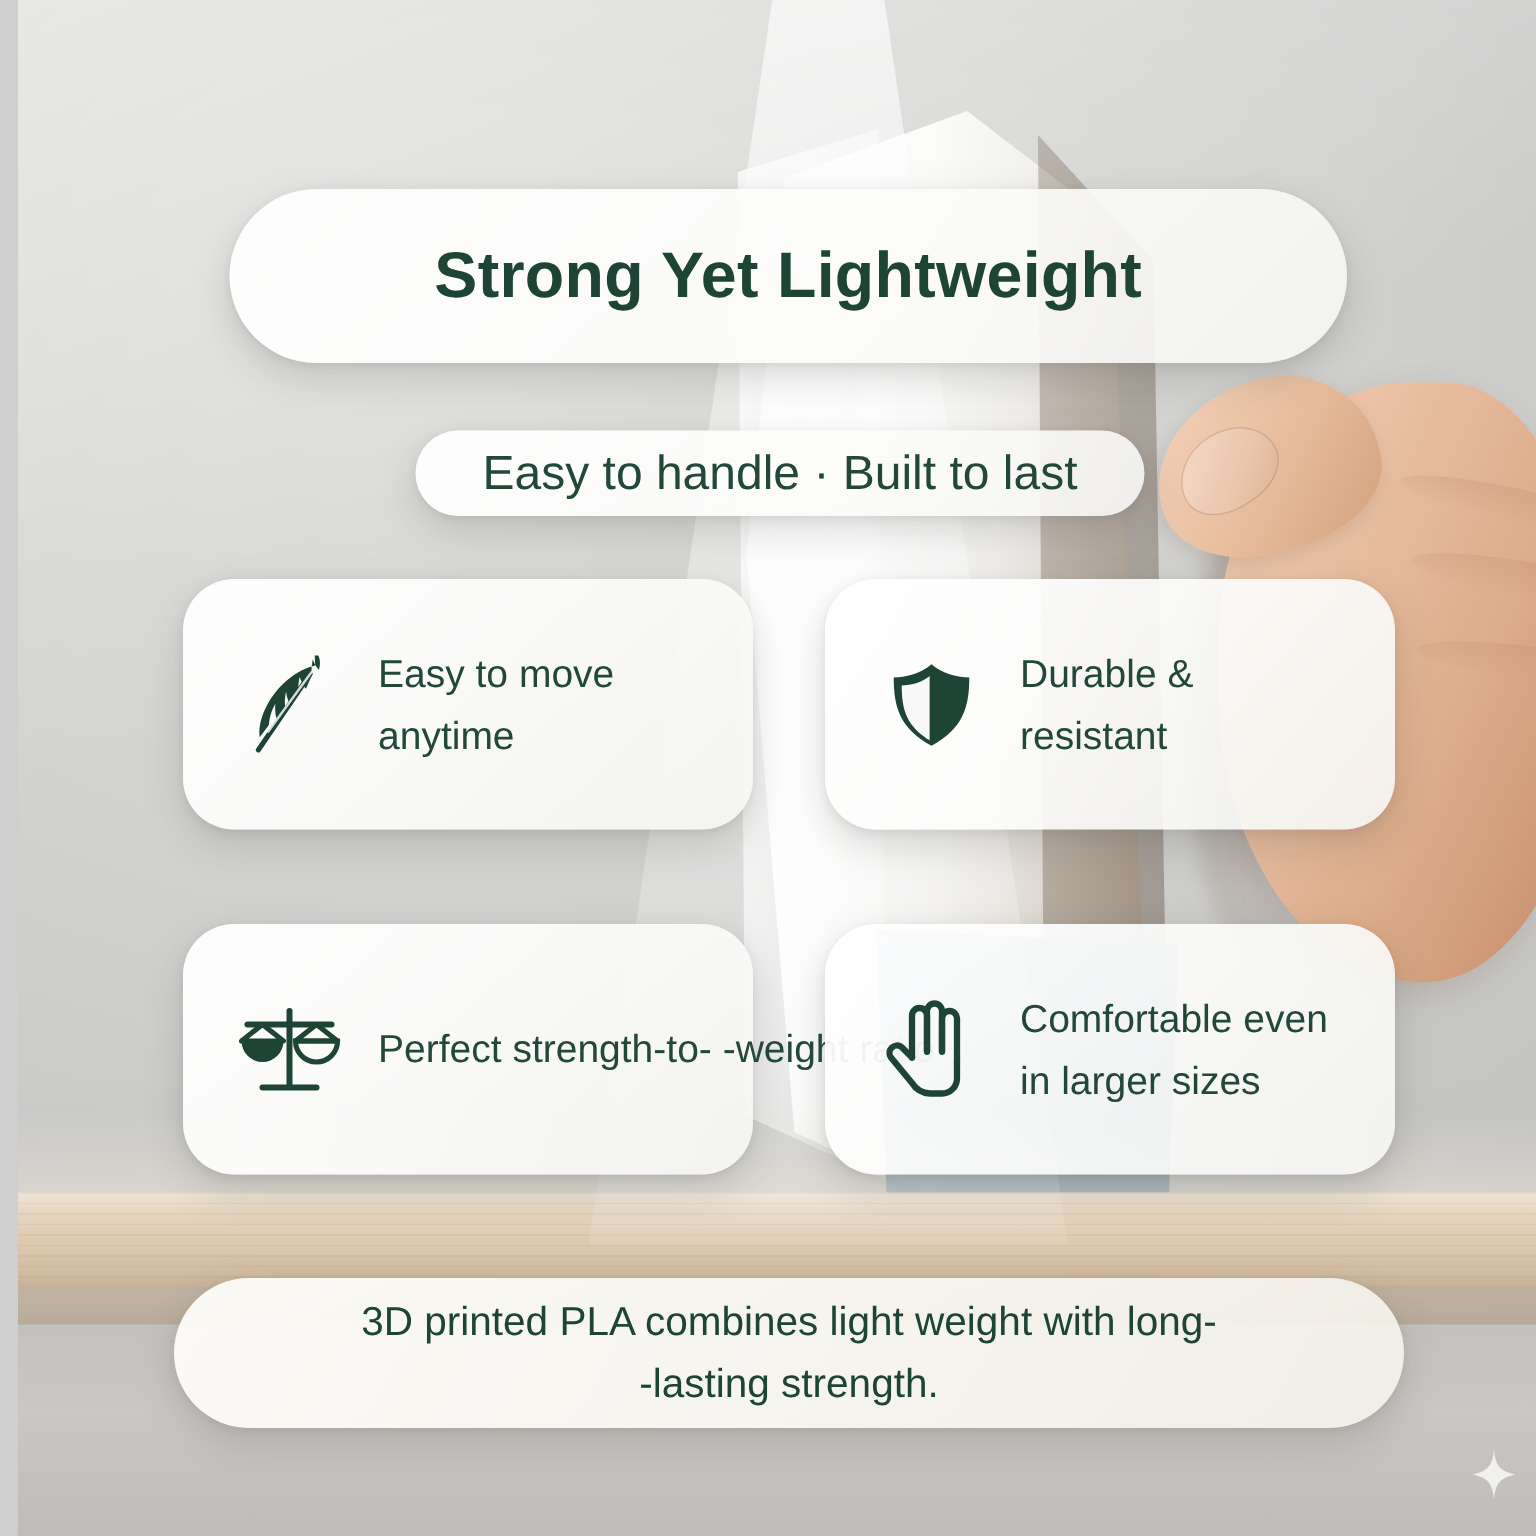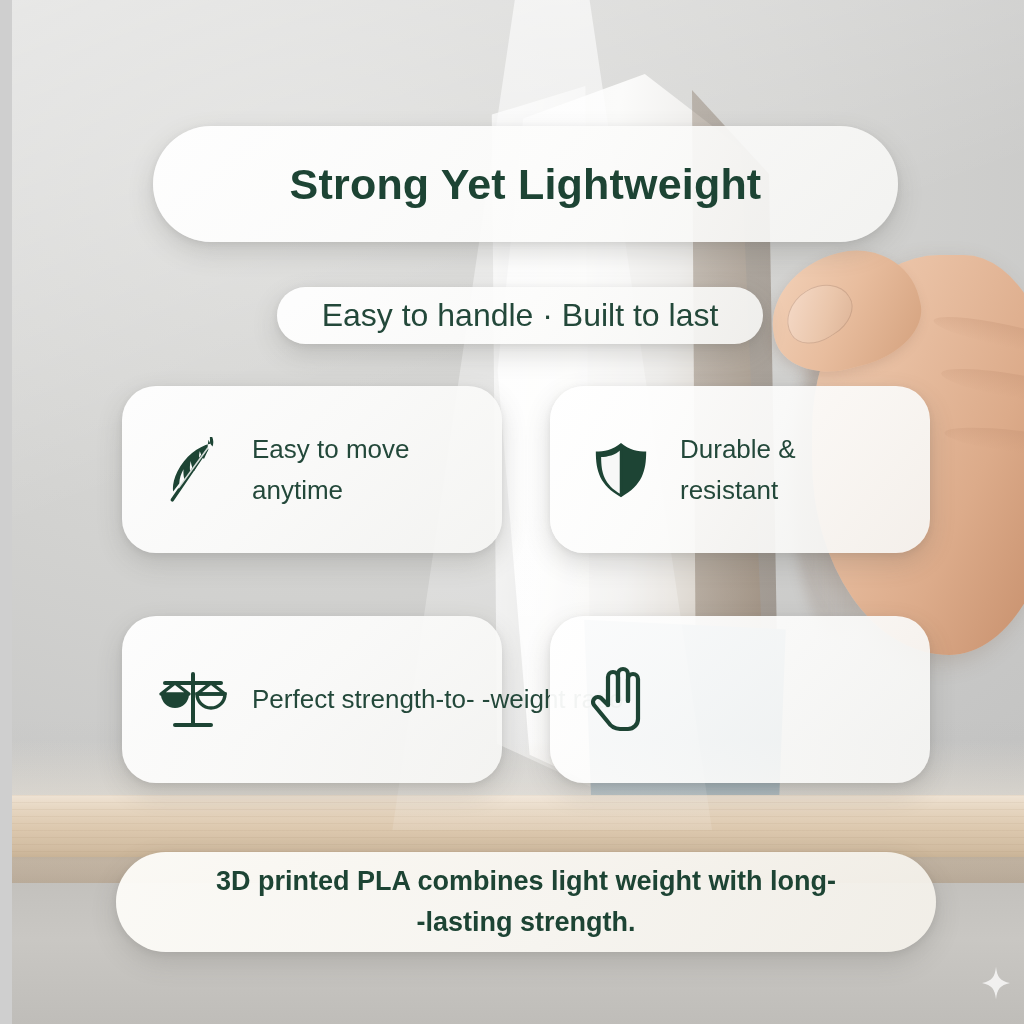--- a/index.html
+++ b/index.html
@@ -166,21 +166,20 @@
   #card-3 .card-label{white-space:nowrap;}
 
   #footer-pill{
     left:104px;top:852px;width:820px;height:100px;border-radius:50px;
     display:flex;align-items:center;justify-content:center;
     background:linear-gradient(135deg, rgba(253,252,248,.96) 0%, rgba(249,247,242,.94) 55%, rgba(244,241,234,.92) 100%);
   }
   #footer-text{
     font-size:27px;line-height:41px;color:#1d4434;text-align:center;
     white-space:pre-line;
-    font-weight:bold;
   }
 
   .sparkle{
     position:absolute;right:22px;bottom:24px;width:28px;height:34px;opacity:.82;
   }
 </style>
 </head>
 <body>
 
 <div id="stage">
@@ -274,20 +273,22 @@
     <div class="card-icon">
       <svg viewBox="0 0 64 70" width="64" height="70" aria-hidden="true">
         <g fill="none" stroke="#1d4434" stroke-width="4.2" stroke-linecap="round" stroke-linejoin="round">
           <path d="M19 40 V12 a5 5 0 0 1 10 0 V36"></path>
           <path d="M29 36 V9 a5 5 0 0 1 10 0 V36"></path>
           <path d="M39 36 V14 a5 5 0 0 1 10 0 V44"></path>
           <path d="M19 40 L12 33 a5 5 0 0 0 -7 7 L19 57 a15 15 0 0 0 12 7 h8 a10 10 0 0 0 10 -10 V44"></path>
         </g>
       </svg>
     </div>
+    <div class="card-label">Comfortable even
+in larger sizes</div>
   </div>
 
   <div class="pill" id="footer-pill">
     <div id="footer-text">3D printed PLA combines light weight with long-
 -lasting strength.</div>
   </div>
 
   <svg class="sparkle" viewBox="0 0 24 28">
     <path d="M12 0 C13 9 15.5 12 24 14 C15.5 16 13 19 12 28 C11 19 8.5 16 0 14 C8.5 12 11 9 12 0 Z" fill="#ffffff" opacity=".92"></path>
   </svg>

